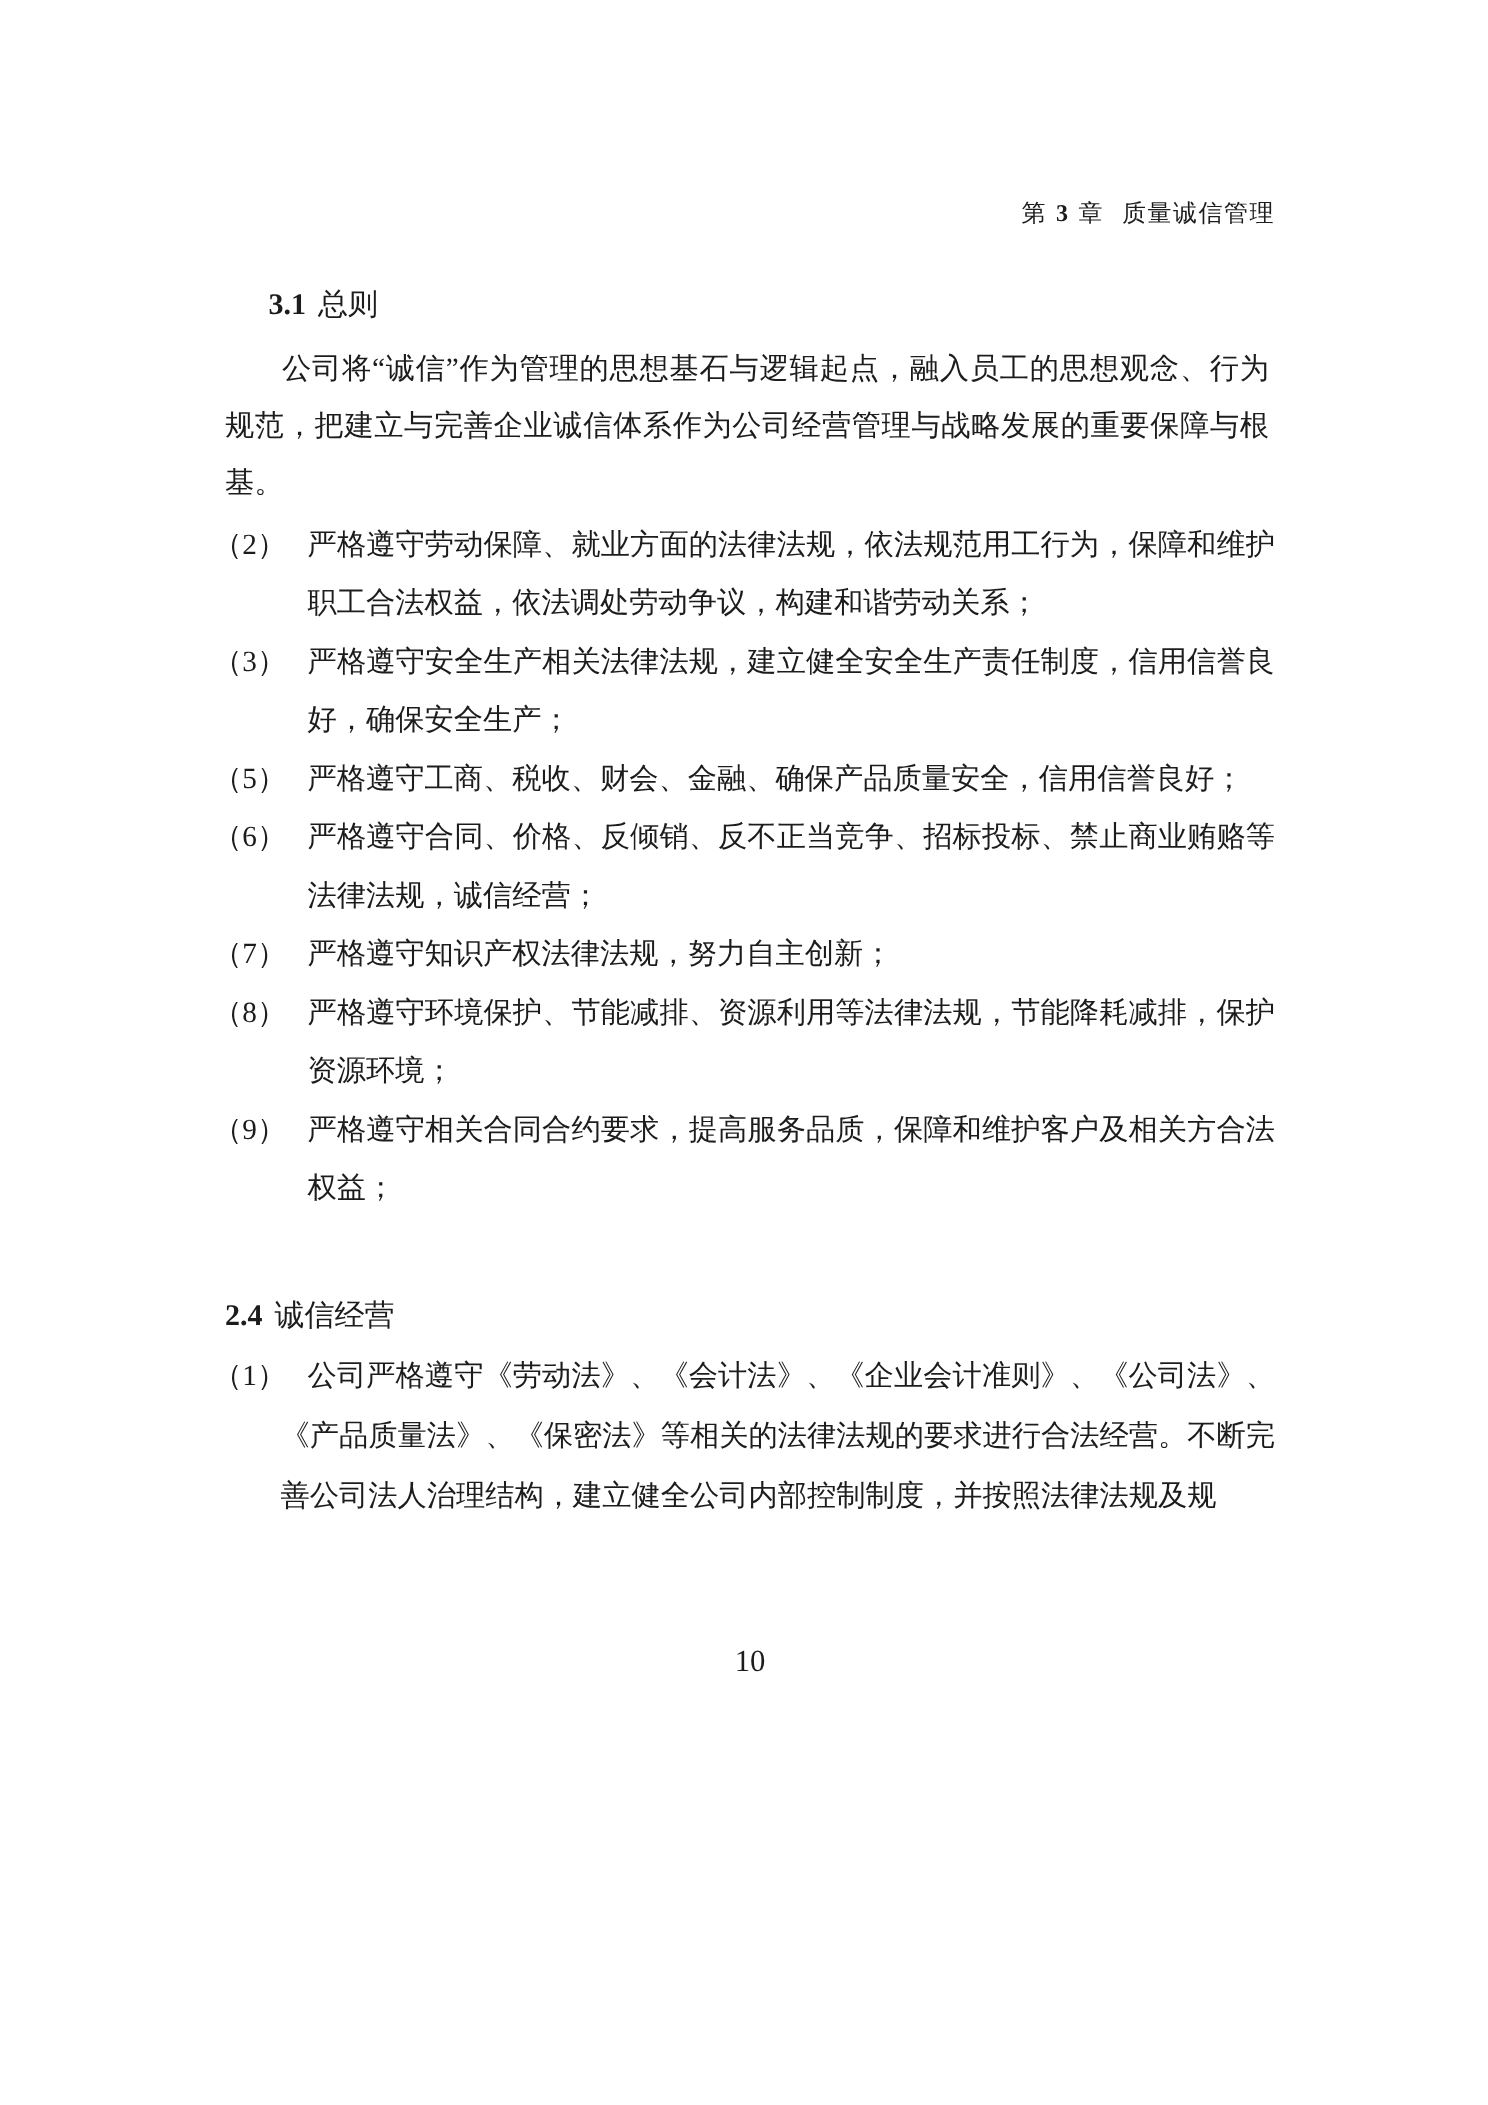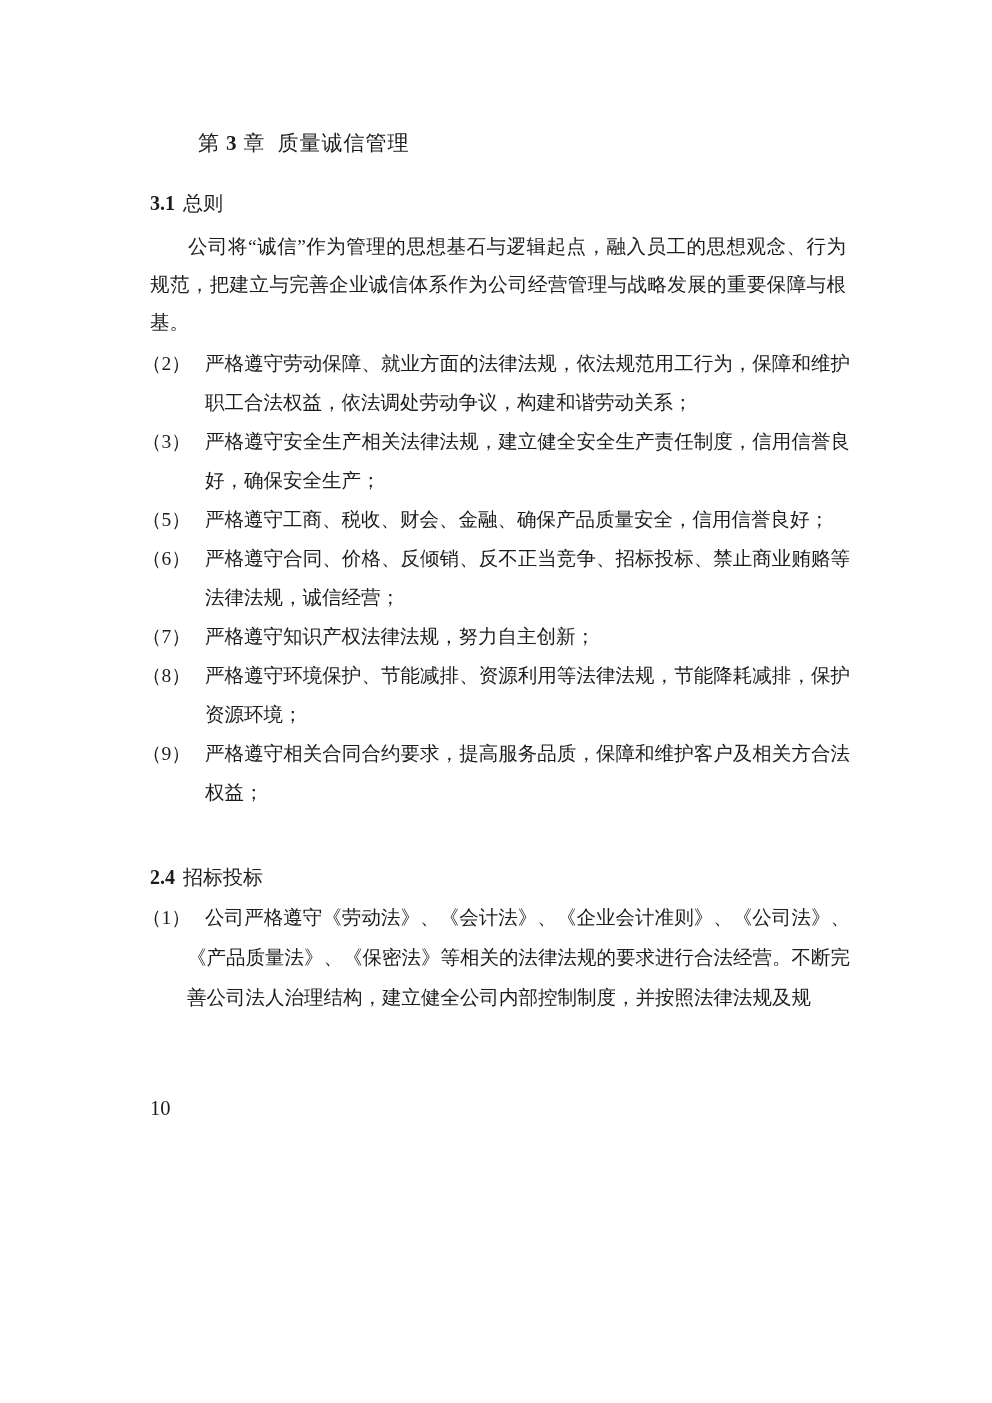--- a/index.html
+++ b/index.html
@@ -18,23 +18,23 @@
     box-sizing: border-box;
     padding-top: 126px;
     overflow: hidden;
   }
   .content {
     margin-left: 150px;
     margin-right: 142px; 
   }
   
   .doc-title {
-    text-align: left;
+    text-align: right;
     padding-left: 48px; 
-    font-size: 21px;
+    font-size: 16px;
     line-height: 34px;
     letter-spacing: 1px;
     white-space: nowrap;
   }
   .doc-title .num {
     font-weight: bold;
     margin: 0 6px;
   }
   .doc-title .main {
     margin-left: 12px;
@@ -43,21 +43,21 @@
   .sec-heading {
     font-size: 20px;
     line-height: 30px;
     margin: 0;
     font-weight: normal;
   }
   .sec-heading .sec-num {
     font-weight: bold;
     margin-right: 8px;
   }
-  .sec-heading.first { margin-top: 28px; }
+  .sec-heading.first { margin-top: 28px; margin-left: 29px; }
   .sec-heading.second { margin-top: 50px; }
   
   .intro {
     margin: 10px 4px 0 0;
     font-size: 19.5px;
     line-height: 38px;
     text-align: justify;
     text-indent: 38px;
   }
   
@@ -81,21 +81,21 @@
     padding-left: 37px; 
   }
   .list-b .item .label {
     display: inline-block;
     width: 63px;
     margin-left: -45px;
   }
   
   .footer {
     margin-top: 75px;
-    text-align: left;
+    text-align: center;
     font-size: 20.5px;
     line-height: 30px;
   }
 </style>
 </head>
 <body>
 
 <div class="page">
   <div class="content">
 
@@ -113,21 +113,21 @@
         <div class="item"><span class="label">（2）</span><span class="txt">严格遵守劳动保障、就业方面的法律法规，依法规范用工行为，保障和维护职工合法权益，依法调处劳动争议，构建和谐劳动关系；</span></div>
         <div class="item"><span class="label">（3）</span><span class="txt">严格遵守安全生产相关法律法规，建立健全安全生产责任制度，信用信誉良好，确保安全生产；</span></div>
         <div class="item"><span class="label">（5）</span><span class="txt">严格遵守工商、税收、财会、金融、确保产品质量安全，信用信誉良好；</span></div>
         <div class="item"><span class="label">（6）</span><span class="txt">严格遵守合同、价格、反倾销、反不正当竞争、招标投标、禁止商业贿赂等法律法规，诚信经营；</span></div>
         <div class="item"><span class="label">（7）</span><span class="txt">严格遵守知识产权法律法规，努力自主创新；</span></div>
         <div class="item"><span class="label">（8）</span><span class="txt">严格遵守环境保护、节能减排、资源利用等法律法规，节能降耗减排，保护资源环境；</span></div>
         <div class="item"><span class="label">（9）</span><span class="txt">严格遵守相关合同合约要求，提高服务品质，保障和维护客户及相关方合法权益；</span></div>
       </div>
 
     <h2 class="sec-heading second">
-      <span class="sec-num">2.4</span><span>招标投标</span>
+      <span class="sec-num">2.4</span><span>诚信经营</span>
     </h2>
 
     <div class="list list-b">
         <div class="item"><span class="label">（1）</span><span class="txt">公司严格遵守《劳动法》、《会计法》、《企业会计准则》、《公司法》、《产品质量法》、《保密法》等相关的法律法规的要求进行合法经营。不断完善公司法人治理结构，建立健全公司内部控制制度，并按照法律法规及规</span></div>
       </div>
 
     <div class="footer">
       <span>10</span>
     </div>
 

